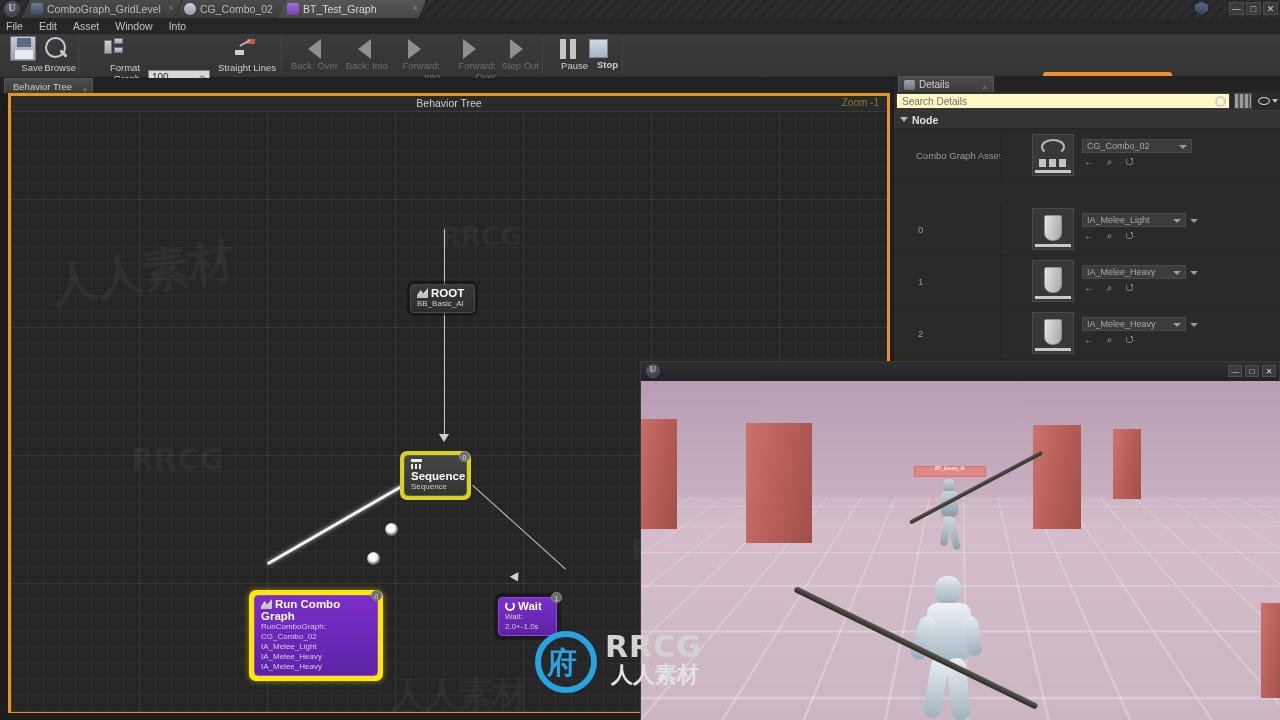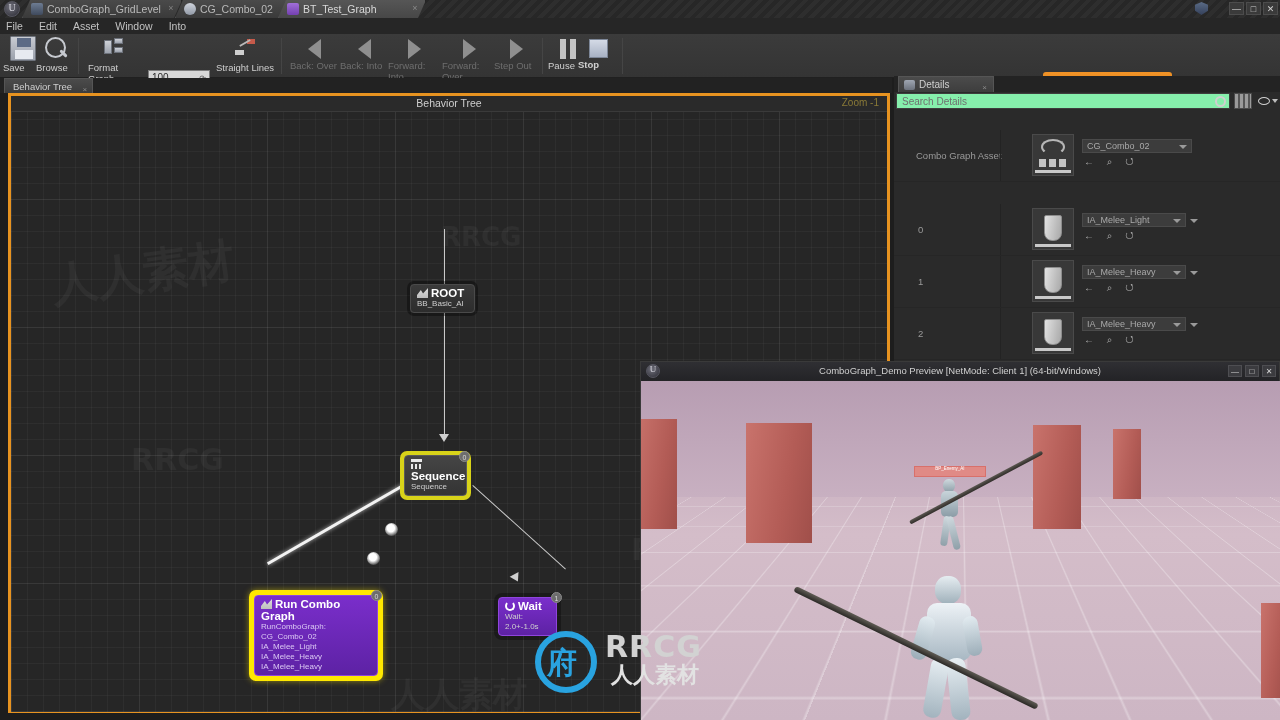--- a/index.html
+++ b/index.html
@@ -38,21 +38,21 @@
   
   .menubar { position:absolute; left:0; top:18px; width:1280px; height:16px;
      background:#262626; display:flex; align-items:center; padding-left:6px; }
   .menubar span { font-size:10.5px; color:#c2c2c2; margin-right:16px; }
 
   
   .toolbar { position:absolute; left:0; top:34px; width:1280px; height:44px;
      background:linear-gradient(#3b3b3b,#343434); border-bottom:1px solid #202020; }
   .tbsep { position:absolute; top:4px; width:1px; height:36px; background:#2a2a2a;
      border-right:1px solid #454545; }
-  .tbitem { position:absolute; top:2px; width:40px; text-align:left; cursor:default; }
+  .tbitem { position:absolute; top:2px; width:40px; text-align:right; cursor:default; }
   .tbitem .lbl { font-size:9.5px; color:#cfcfcf; margin-top:1px; display:block; }
   .tbitem.dim .lbl { color:#6e6e6e; }
   .tbico { width:26px; height:25px; margin:0 auto; position:relative; }
 
   .floppy{ background:linear-gradient(#c9ccd3,#9aa0ab); border:1px solid #6e737c; border-radius:1px;}
   .floppy::before{ content:""; position:absolute; left:6px; top:1px; width:14px; height:9px; background:#5d6b85;}
   .floppy::after{ content:""; position:absolute; left:4px; bottom:1px; width:18px; height:9px; background:#e7eaf0;}
   .magnif{ position:relative;}
   .magnif::before{ content:""; position:absolute; left:2px; top:1px; width:17px; height:17px;
      border:2.5px solid #c6c9cf; border-radius:50%;}
@@ -175,21 +175,21 @@
   
   .detailspanel{ position:absolute; left:894px; top:76px; width:386px; height:644px; background:#2a2a2a; }
   .dp-tabrow{ position:absolute; left:0; top:0; width:100%; height:16px; background:#232323; }
   .dp-tab{ position:absolute; left:4px; top:0; height:16px; padding:0 22px 0 20px;
      background:linear-gradient(#4b4b4b,#3d3d3d); font-size:10px; line-height:16px; color:#d0d0d0;
      border:1px solid #555; border-bottom:none;}
   .dp-tab .di{position:absolute;left:5px;top:3px;width:11px;height:10px;}
   .dp-tab .x{position:absolute;right:6px;top:3px;font-size:8px;color:#8a8a8a;}
   .searchrow{ position:absolute; left:0; top:16px; width:386px; height:18px; background:#2a2a2a;}
   .searchbox{ position:absolute; left:2px; top:1px; width:334px; height:16px;
-     background:#86efac; border:1px solid #3d3d3d; font-size:10px; color:#6f6f6f; padding:0 18px 0 5px;
+     background:#fef9c3; border:1px solid #3d3d3d; font-size:10px; color:#6f6f6f; padding:0 18px 0 5px;
      line-height:15px;}
   .searchbox .sico{ position:absolute; right:3px; top:2px; width:11px;height:11px;}
   .colbtn{ position:absolute; left:340px; top:1px; width:18px; height:16px;
      background:repeating-linear-gradient(90deg,#9a9a9a 0 3px,#555 3px 5px); border:1px solid #4a4a4a;}
   .eyebtn{ position:absolute; left:362px; top:1px; width:22px; height:16px; }
   .cat{ position:absolute; left:0; width:386px; height:19px; background:#333333;
      border-top:1px solid #3d3d3d; border-bottom:1px solid #232323; }
   .cat .tw{ position:absolute; left:6px; top:6px; width:0;height:0;
      border-left:4px solid transparent;border-right:4px solid transparent;border-top:5px solid #b4b4b4;}
   .cat .nm{ position:absolute; left:18px; top:3px; font-size:10.5px; color:#e2e2e2; font-weight:bold;}
@@ -482,20 +482,24 @@
         <span>Search Details</span>
         <span class="sico" style="display:block;border:2px solid #cfcfcf;border-radius:50%;"></span>
       </div>
       <div class="colbtn"></div>
       <div class="eyebtn">
         <span style="position:absolute;left:2px;top:4px;width:12px;height:8px;border:1.5px solid #cfcfcf;border-radius:50% 50%;"></span>
         <span style="position:absolute;left:16px;top:6px;border-left:3px solid transparent;border-right:3px solid transparent;border-top:4px solid #bdbdbd;"></span>
       </div>
     </div>
 
+    <div class="cat" style="top:34px;">
+      <span class="tw"></span>
+      <span class="nm">Node</span>
+    </div>
 
     <div class="proprow" style="top:54px;height:52px;">
       <span class="lbl" style="top:20px;">Combo Graph Asset</span>
       <div class="split"></div>
       <div class="thumb" style="left:138px;top:4px;">
         <span style="position:absolute;left:8px;top:4px;width:24px;height:16px;border:2px solid #b6b6b6;border-radius:50%;border-bottom-color:transparent;"></span>
         <span style="position:absolute;left:6px;top:24px;width:28px;height:8px;background:repeating-linear-gradient(90deg,#c3c3c3 0 7px, transparent 7px 10px);"></span>
         <div class="base"></div>
       </div>
       <div class="assetsel" style="left:188px;top:9px;width:110px;">
@@ -564,21 +568,20 @@
         <span>←</span>
         <span>⌕</span>
         <span>↺</span>
       </div>
     </div>
   </div>
 
   <div class="preview">
     <div class="pv-title">
       <div class="pv-logo"></div>
-      <div class="t">ComboGraph_Demo Preview [NetMode: Client 1]  (64-bit/Windows)</div>
       <div class="pv-btns">
         <div class="pv-btn">—</div>
         <div class="pv-btn">□</div>
         <div class="pv-btn">✕</div>
       </div>
     </div>
 
     <div class="pv-view">
       <div class="wallback"></div>
       <div class="floorgrid"></div>

